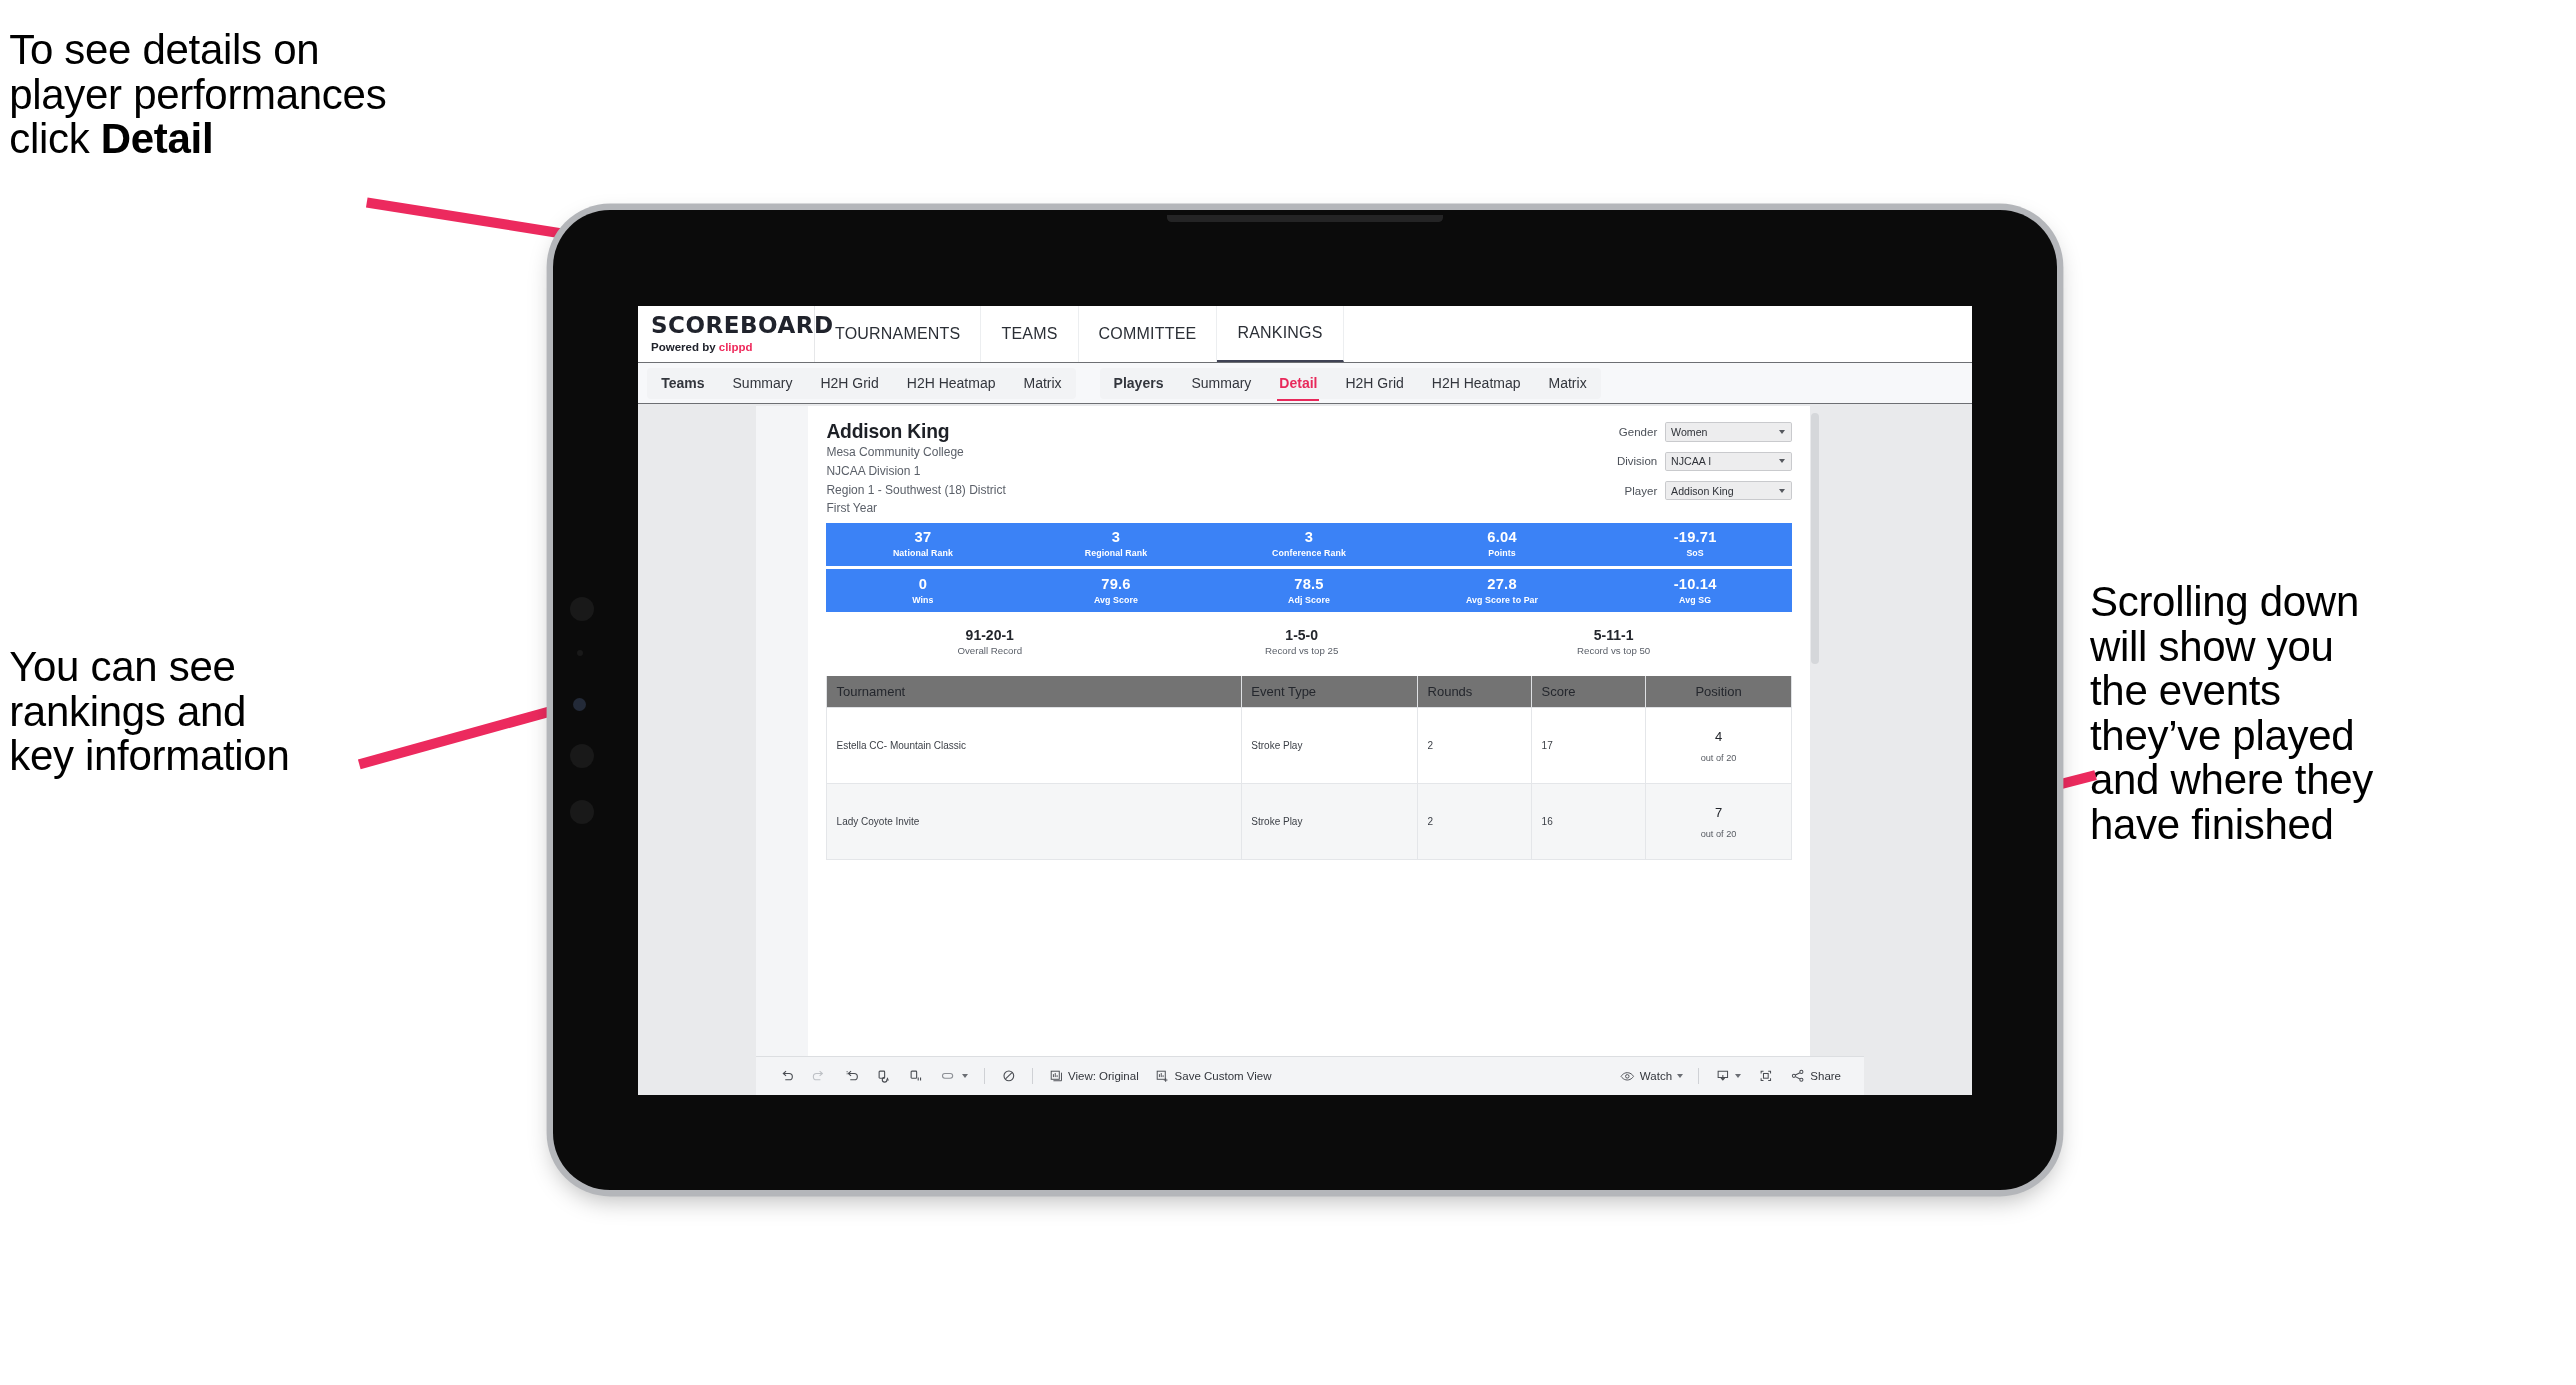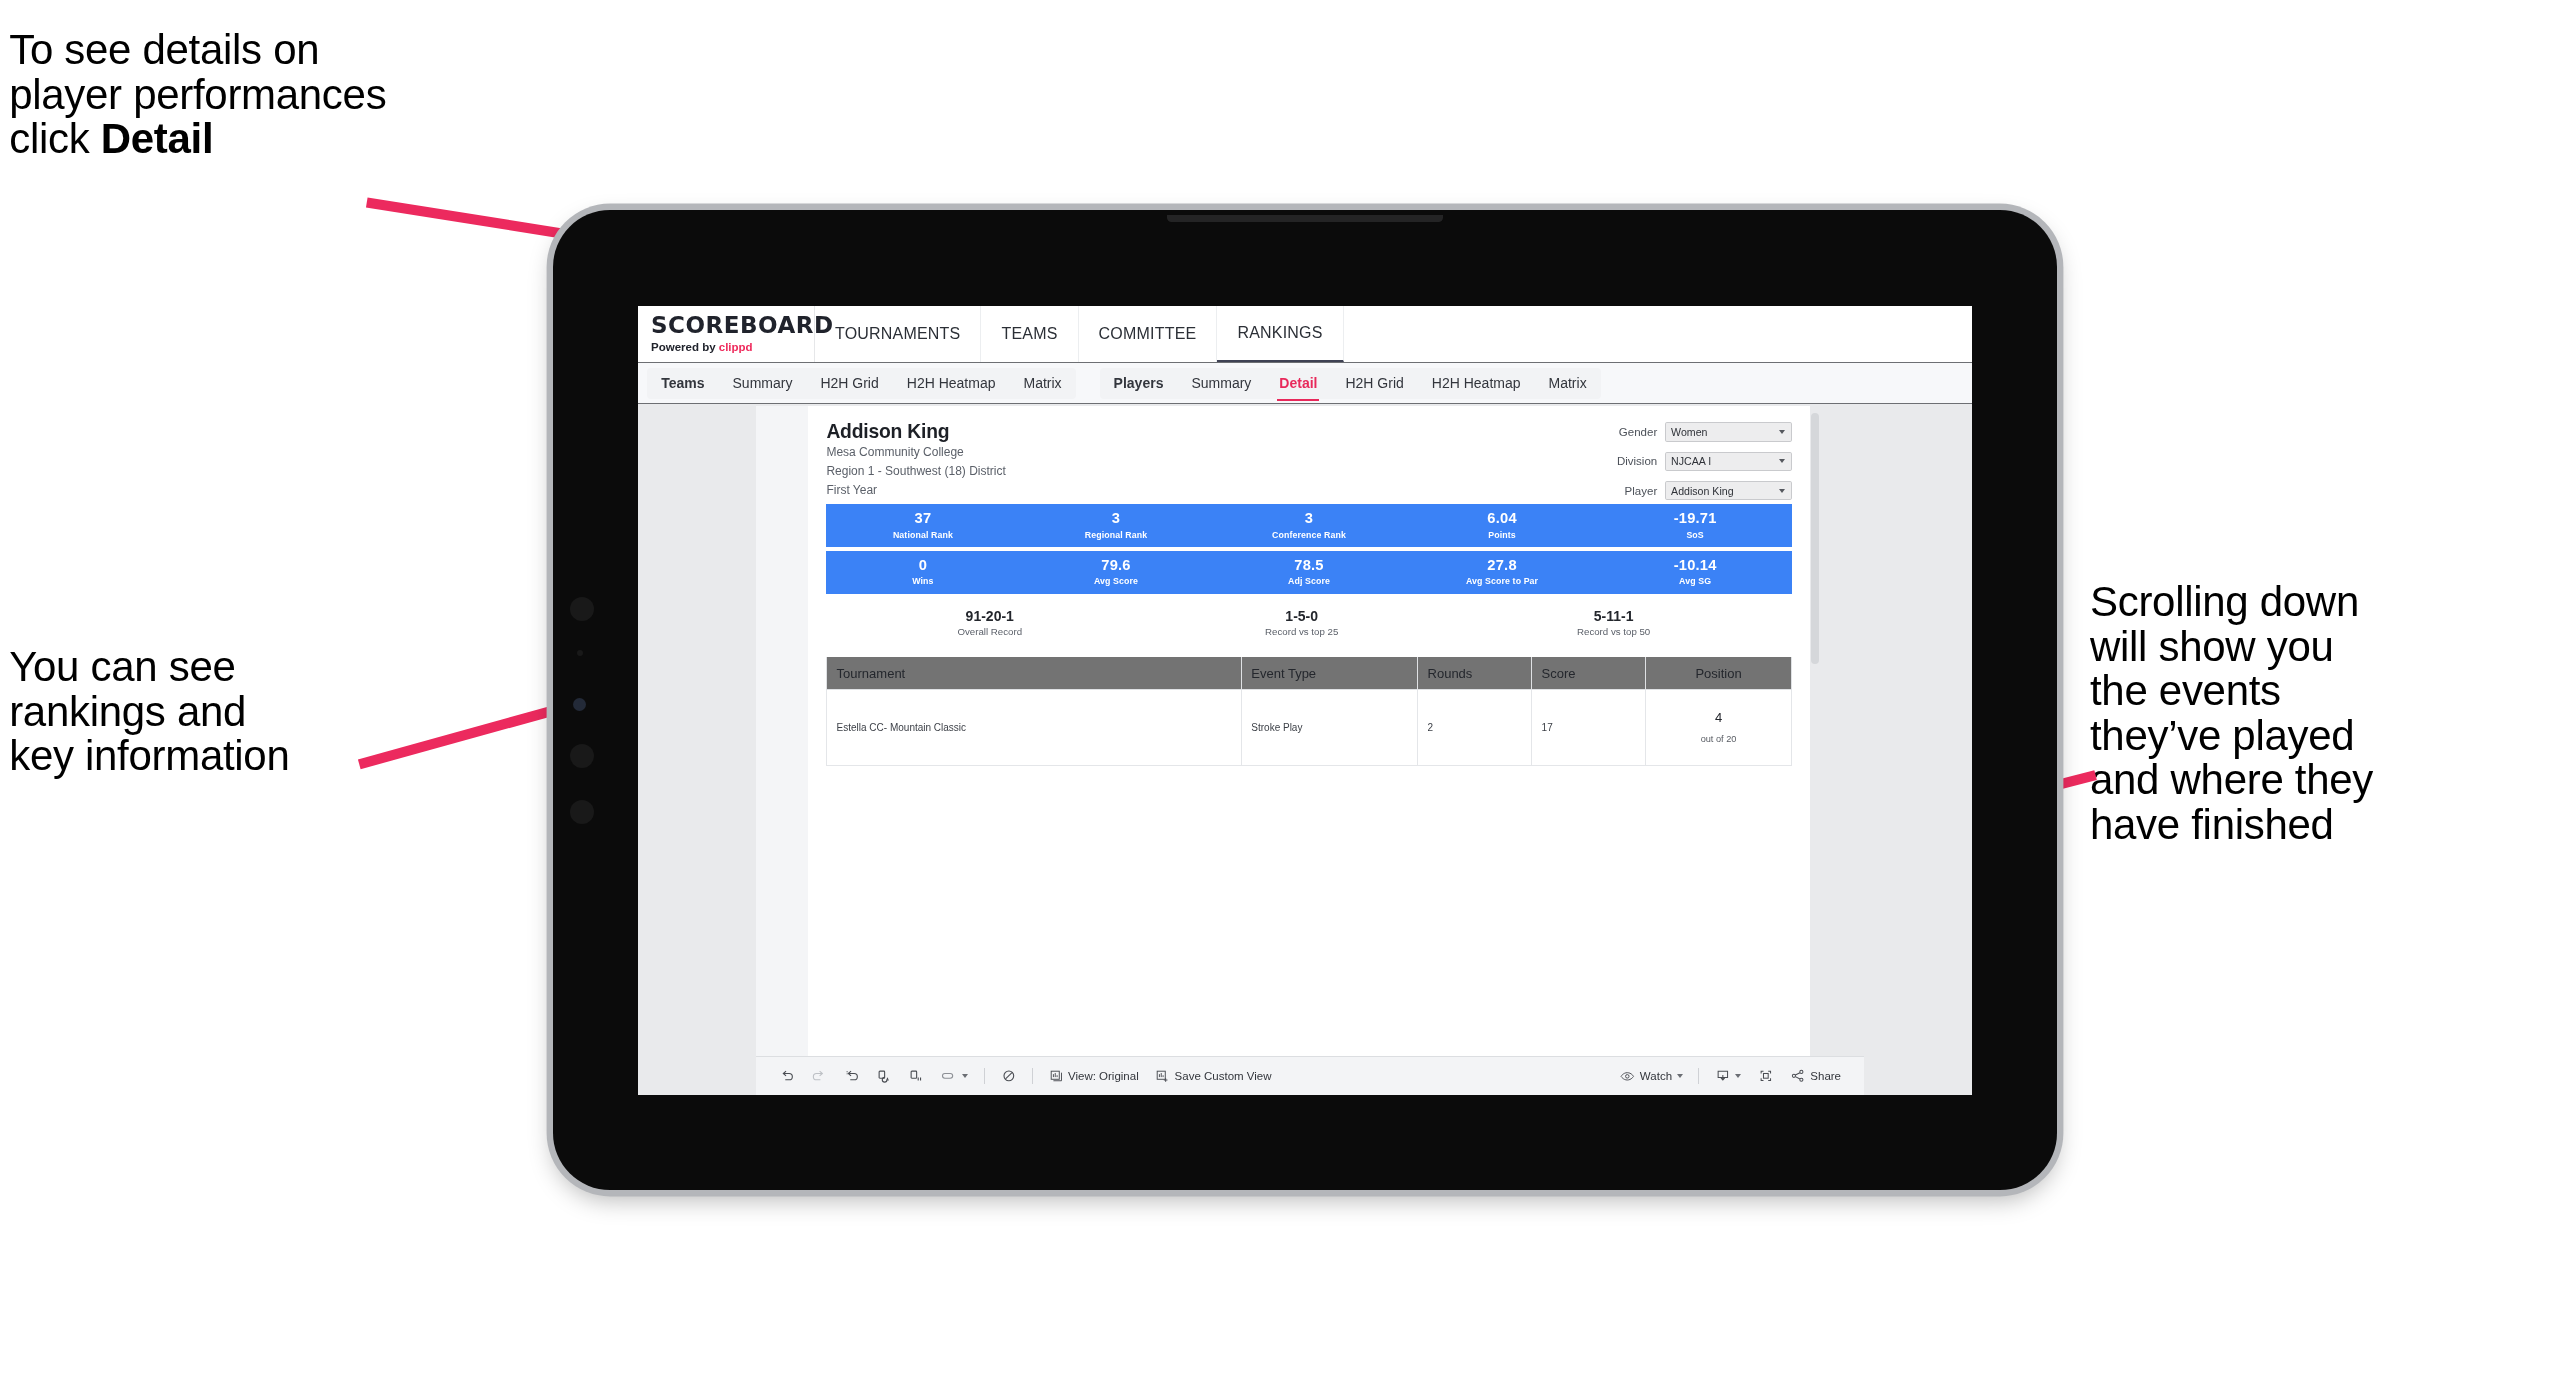--- a/index.html
+++ b/index.html
@@ -258,20 +258,21 @@
       </div>
 
       <div id="appbody">
         <div id="card"></div>
 
         <div id="sheet">
 
           <div class="idblock">
             <div class="pname">Addison King</div>
             <div class="pmeta">Mesa Community College</div>
+            <div class="pmeta">NJCAA Division 1</div>
             <div class="pmeta">Region 1 - Southwest (18) District</div>
             <div class="pmeta">First Year</div>
 
             <div class="filters">
               <div class="frow">
                 <span class="flabel">Gender</span>
                 <span class="fsel">
                     <span>Women</span>
                     <i class="caret"></i>
                   </span>
@@ -375,20 +376,30 @@
               <tr>
                 <td>Estella CC- Mountain Classic</td>
                 <td>Stroke Play</td>
                 <td>2</td>
                 <td>17</td>
                 <td class="ctr">
                   <div class="pos-main">4</div>
                   <div class="pos-sub">out of 20</div>
                 </td>
               </tr>
+              <tr class="alt">
+                <td>Lady Coyote Invite</td>
+                <td>Stroke Play</td>
+                <td>2</td>
+                <td>16</td>
+                <td class="ctr">
+                  <div class="pos-main">7</div>
+                  <div class="pos-sub">out of 20</div>
+                </td>
+              </tr>
             </tbody>
           </table>
         </div>
 
         <div id="vscroll"></div>
       </div>
 
       <div id="toolbar">
         <div class="tbtn">
           <svg width="15.7" height="15.7" viewBox="0 0 20 20" fill="none" stroke="#4a4d53" stroke-width="1.4">

